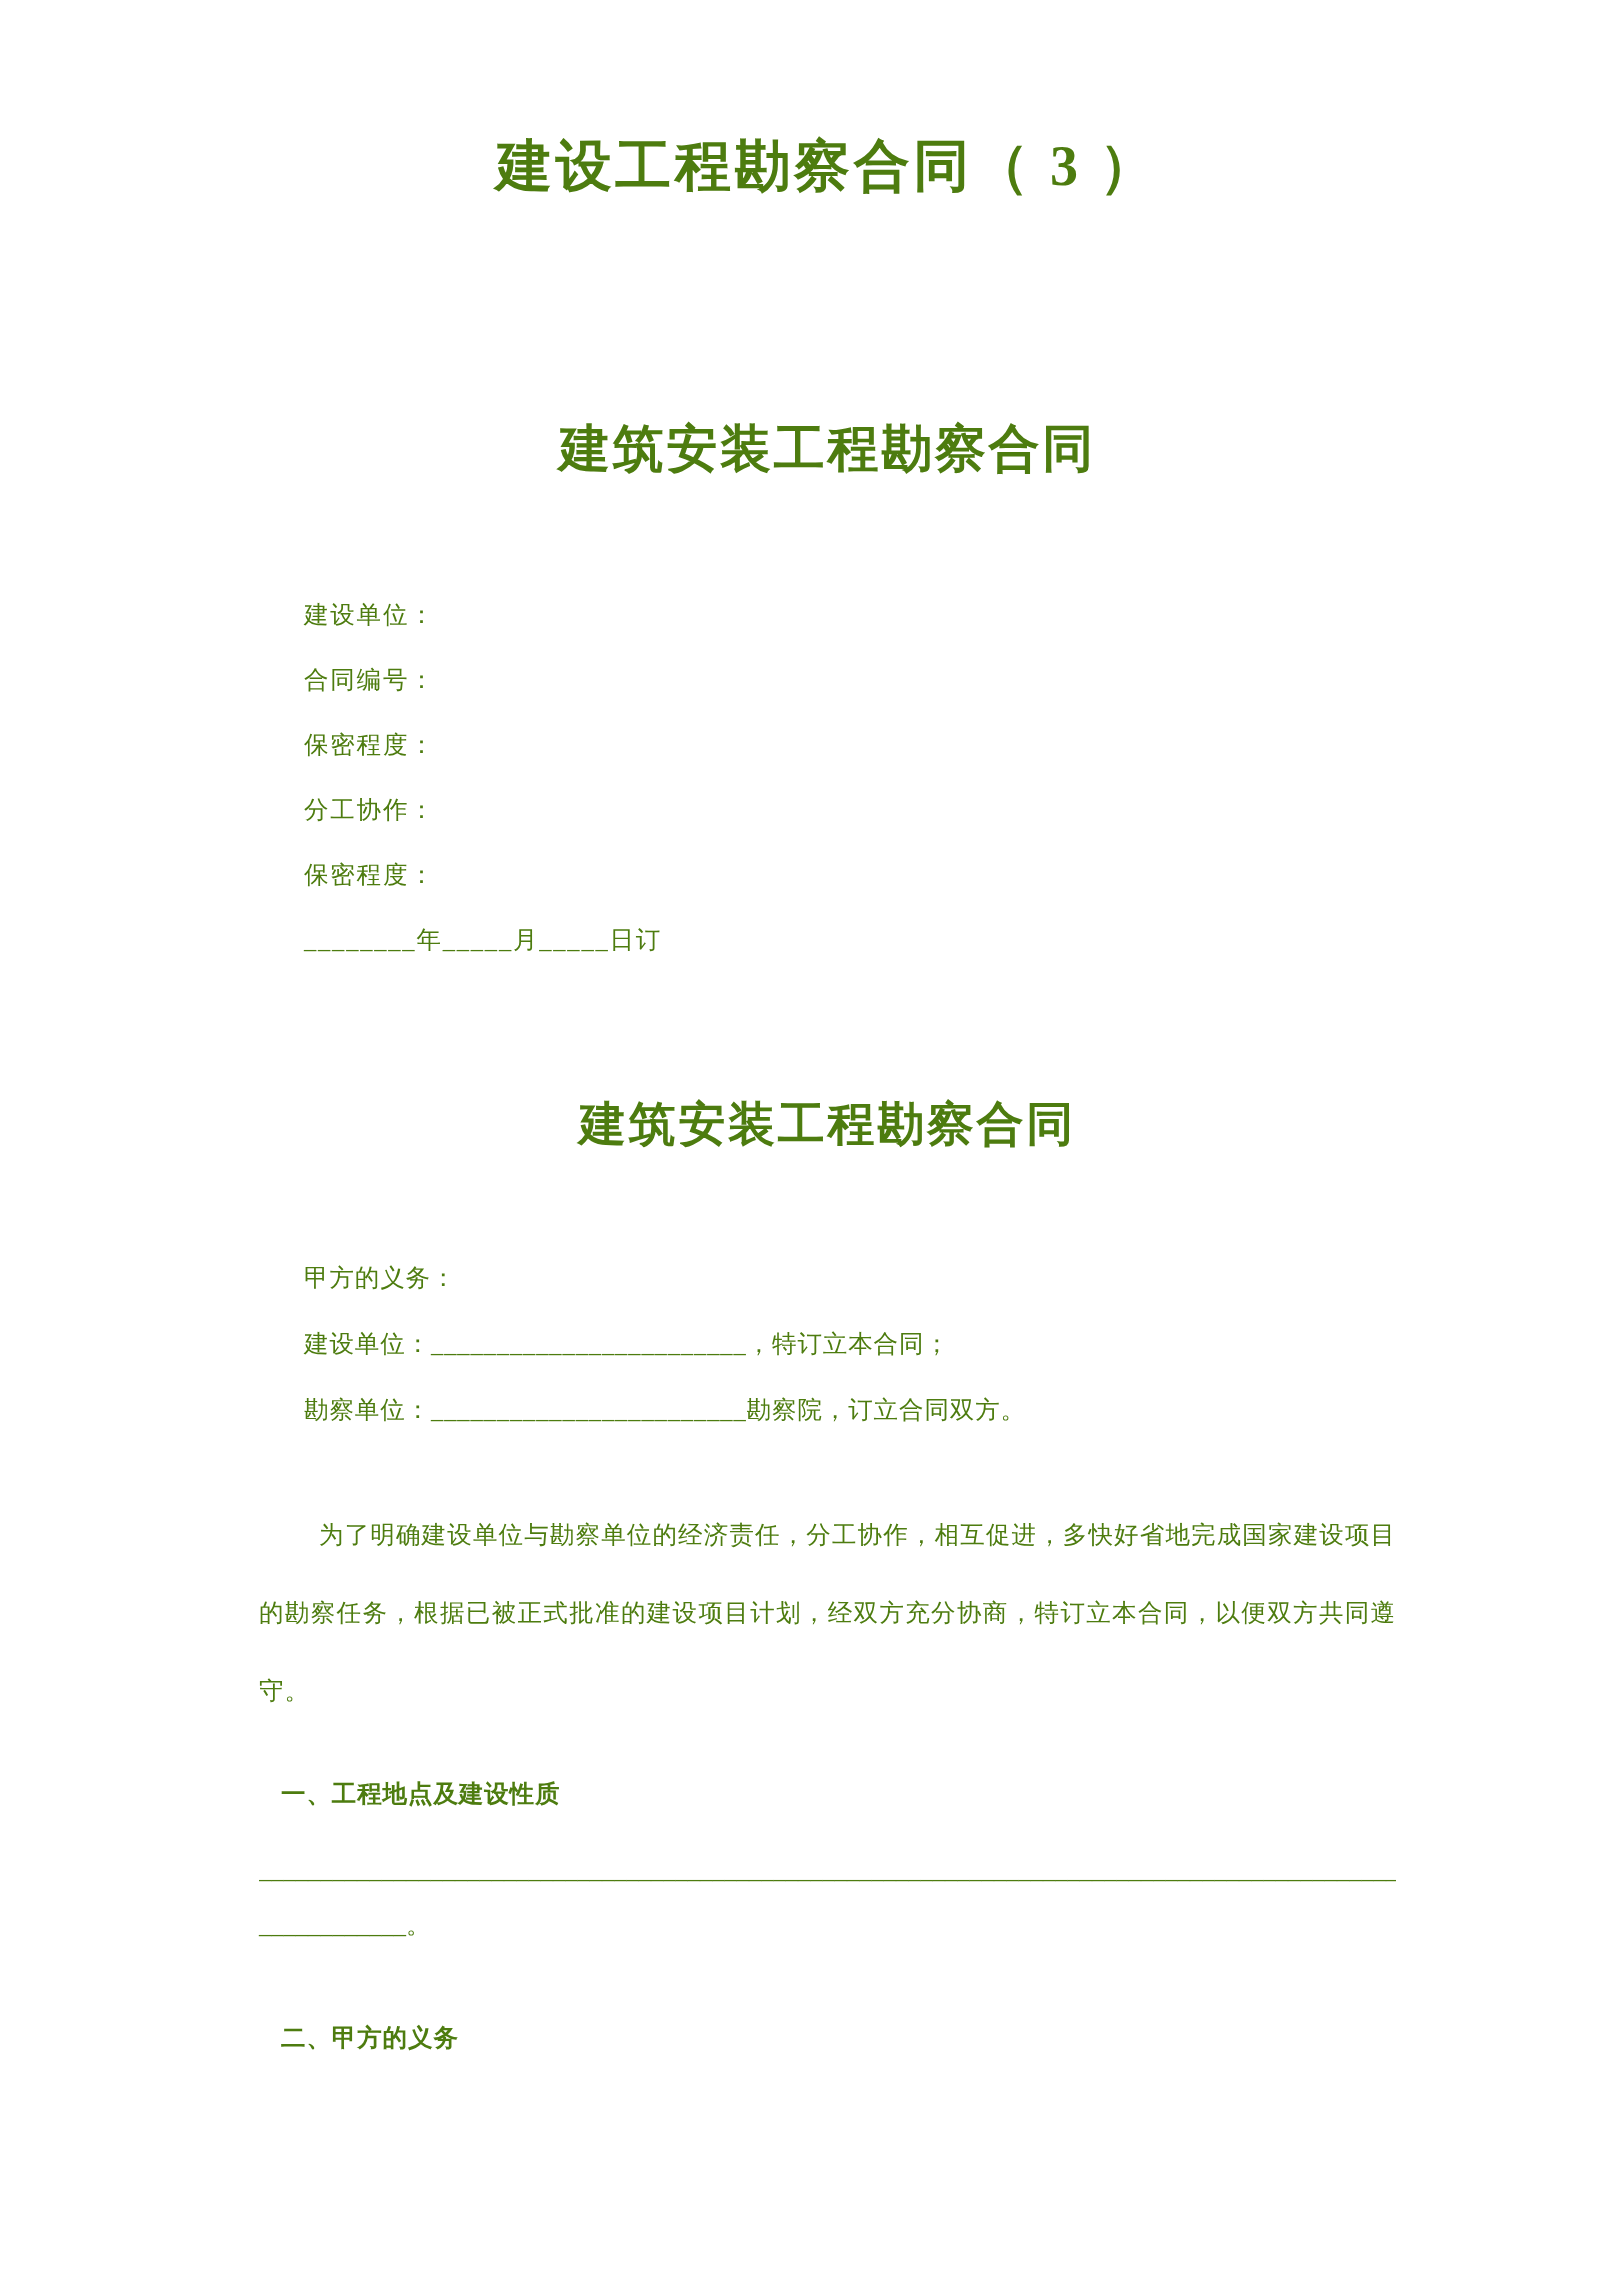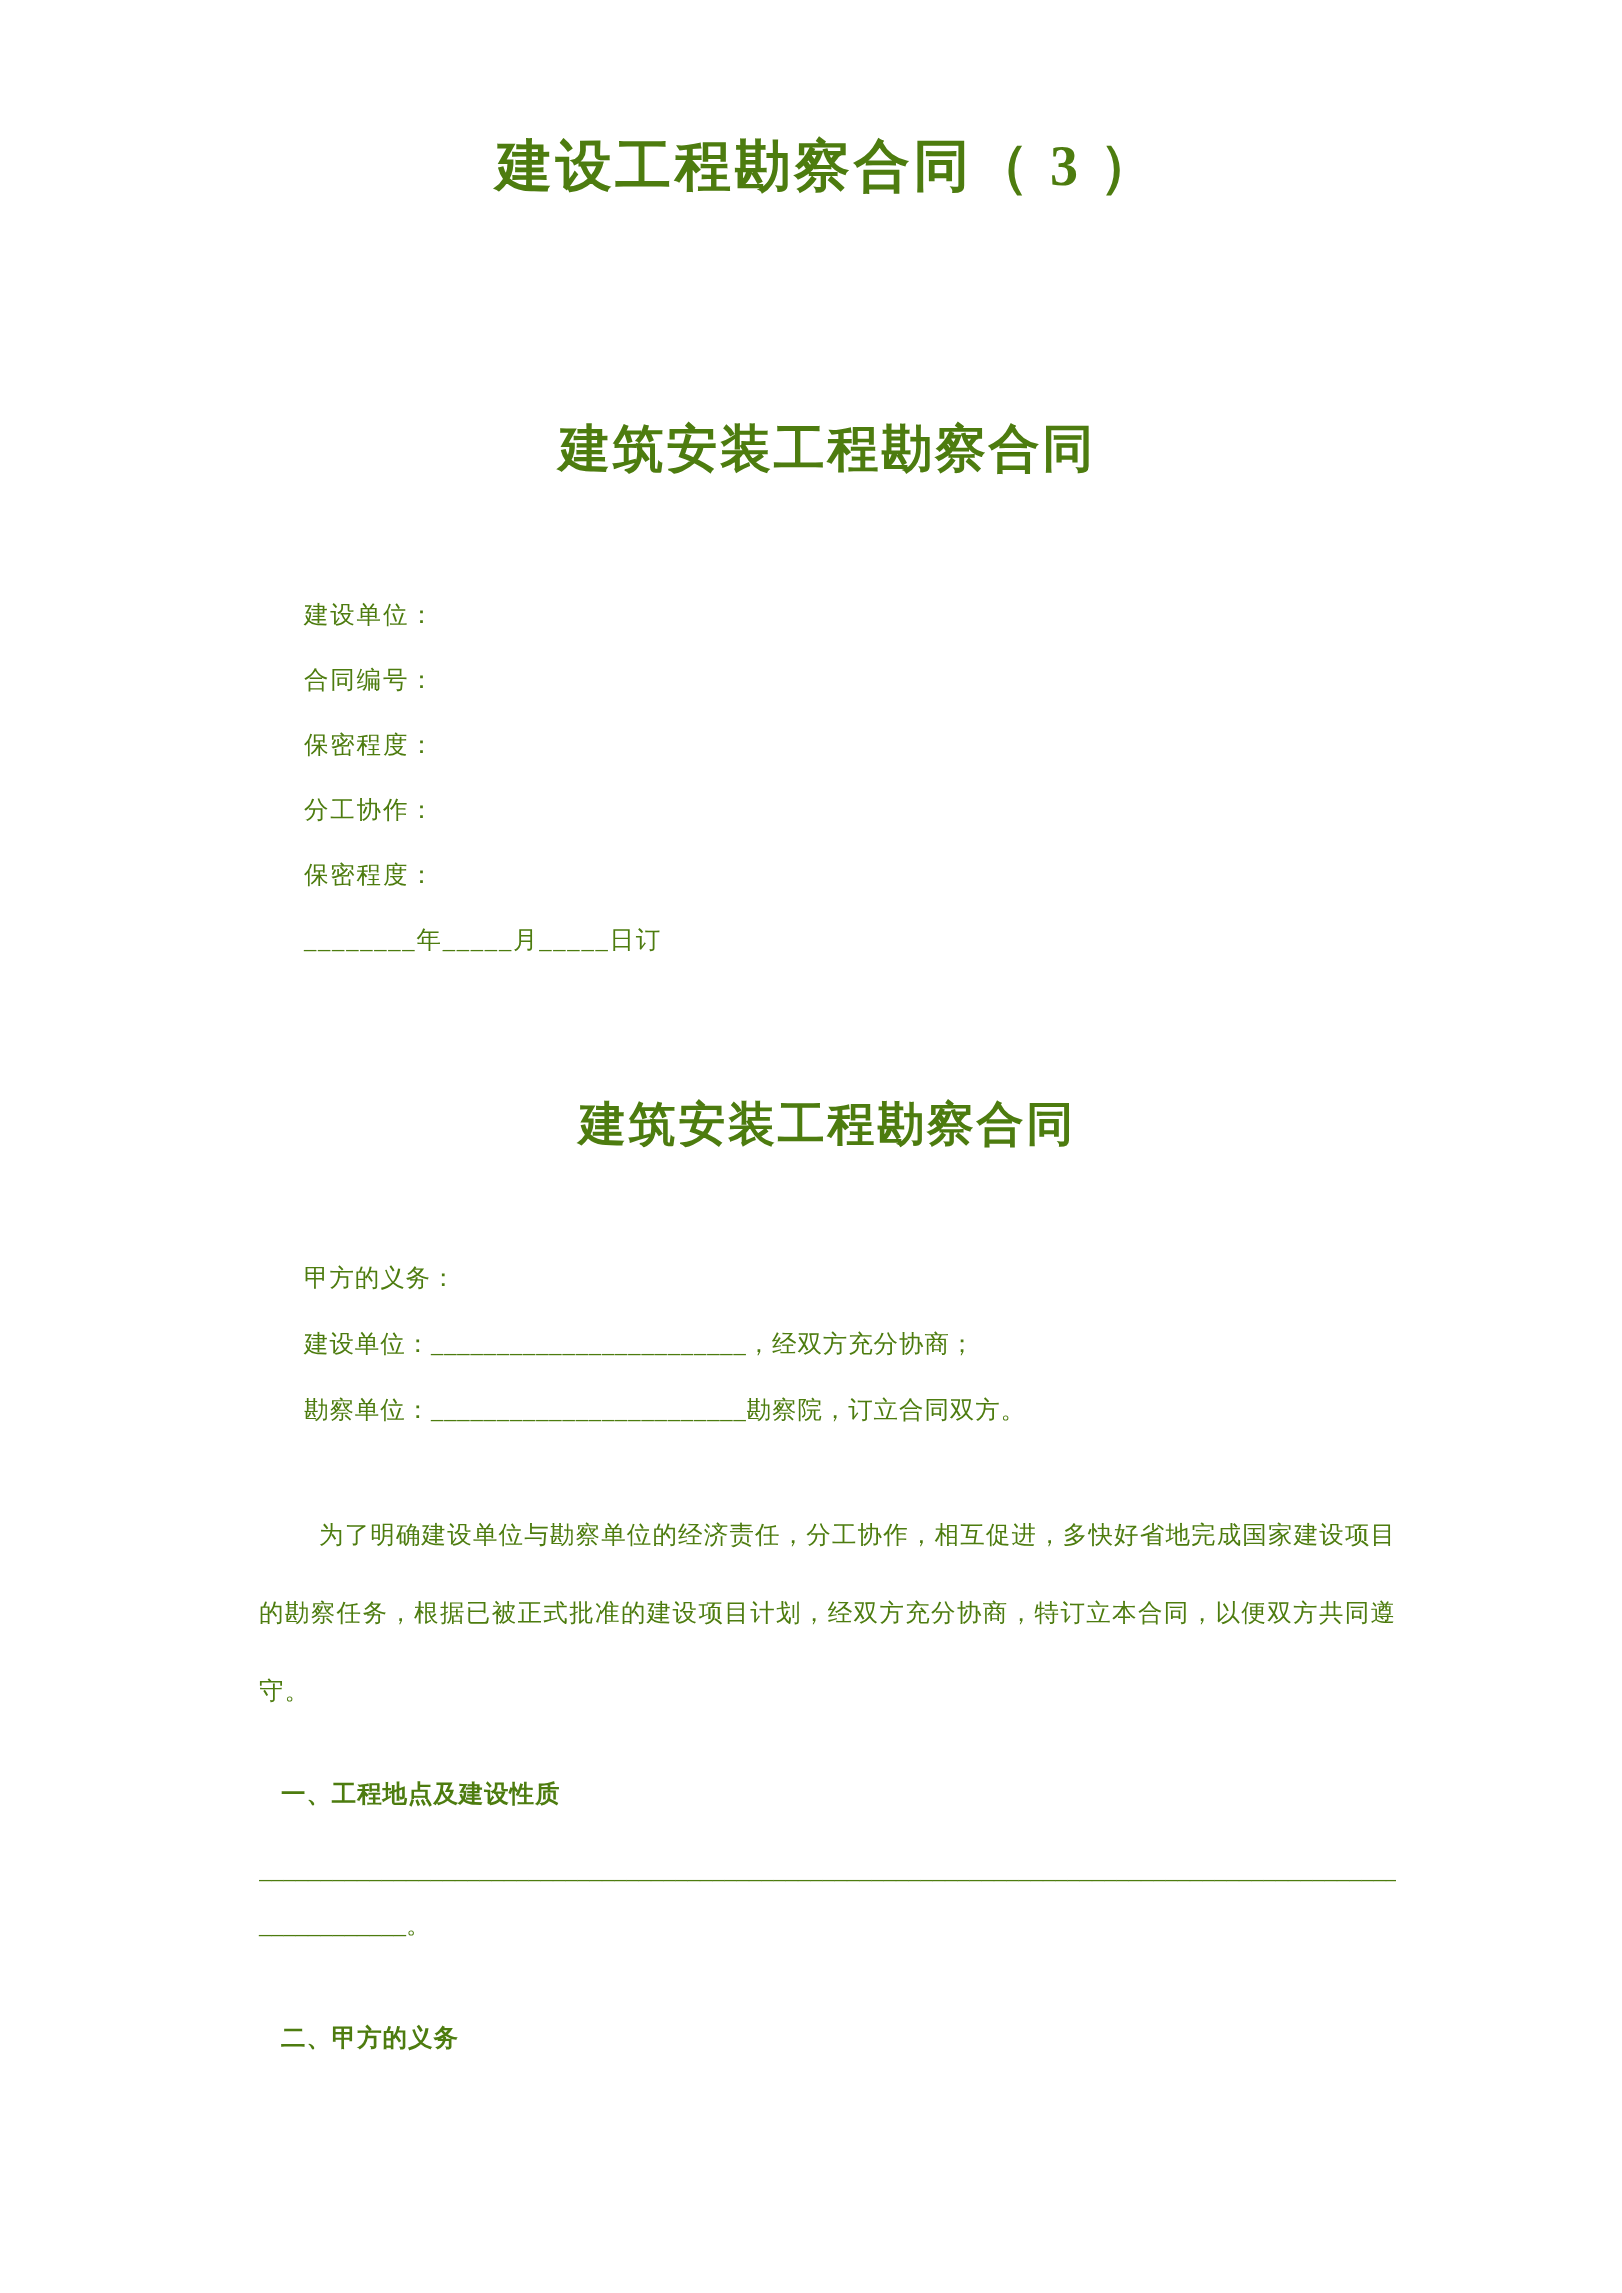--- a/index.html
+++ b/index.html
@@ -119,21 +119,21 @@
     <p>保密程度：</p>
     <p>分工协作：</p>
     <p>保密程度：</p>
     <p class="date-line">________年_____月_____日订</p>
   </div>
 
   <h2 class="body-title">建筑安装工程勘察合同</h2>
 
   <div class="parties">
     <p>甲方的义务：</p>
-    <p><span>建设单位：</span><span>________________________</span><span>，经双方充分协商；</span></p>
+    <p><span>建设单位：</span><span>________________________</span><span>，特订立本合同；</span></p>
     <p><span>勘察单位：</span><span>________________________</span><span>勘察院，订立合同双方。</span></p>
   </div>
 
   <p class="preamble">为了明确建设单位与勘察单位的经济责任，分工协作，相互促进，多快好省地完成国家建设项目的勘察任务，根据已被正式批准的建设项目计划，经双方充分协商，特订立本合同，以便双方共同遵守。</p>
 
   <p class="section-heading">一、工程地点及建设性质</p>
 
   <div class="blank-line-full">________________________________________________________________________________________________</div>
 
   <p class="blank-line-tail">____________。</p>

